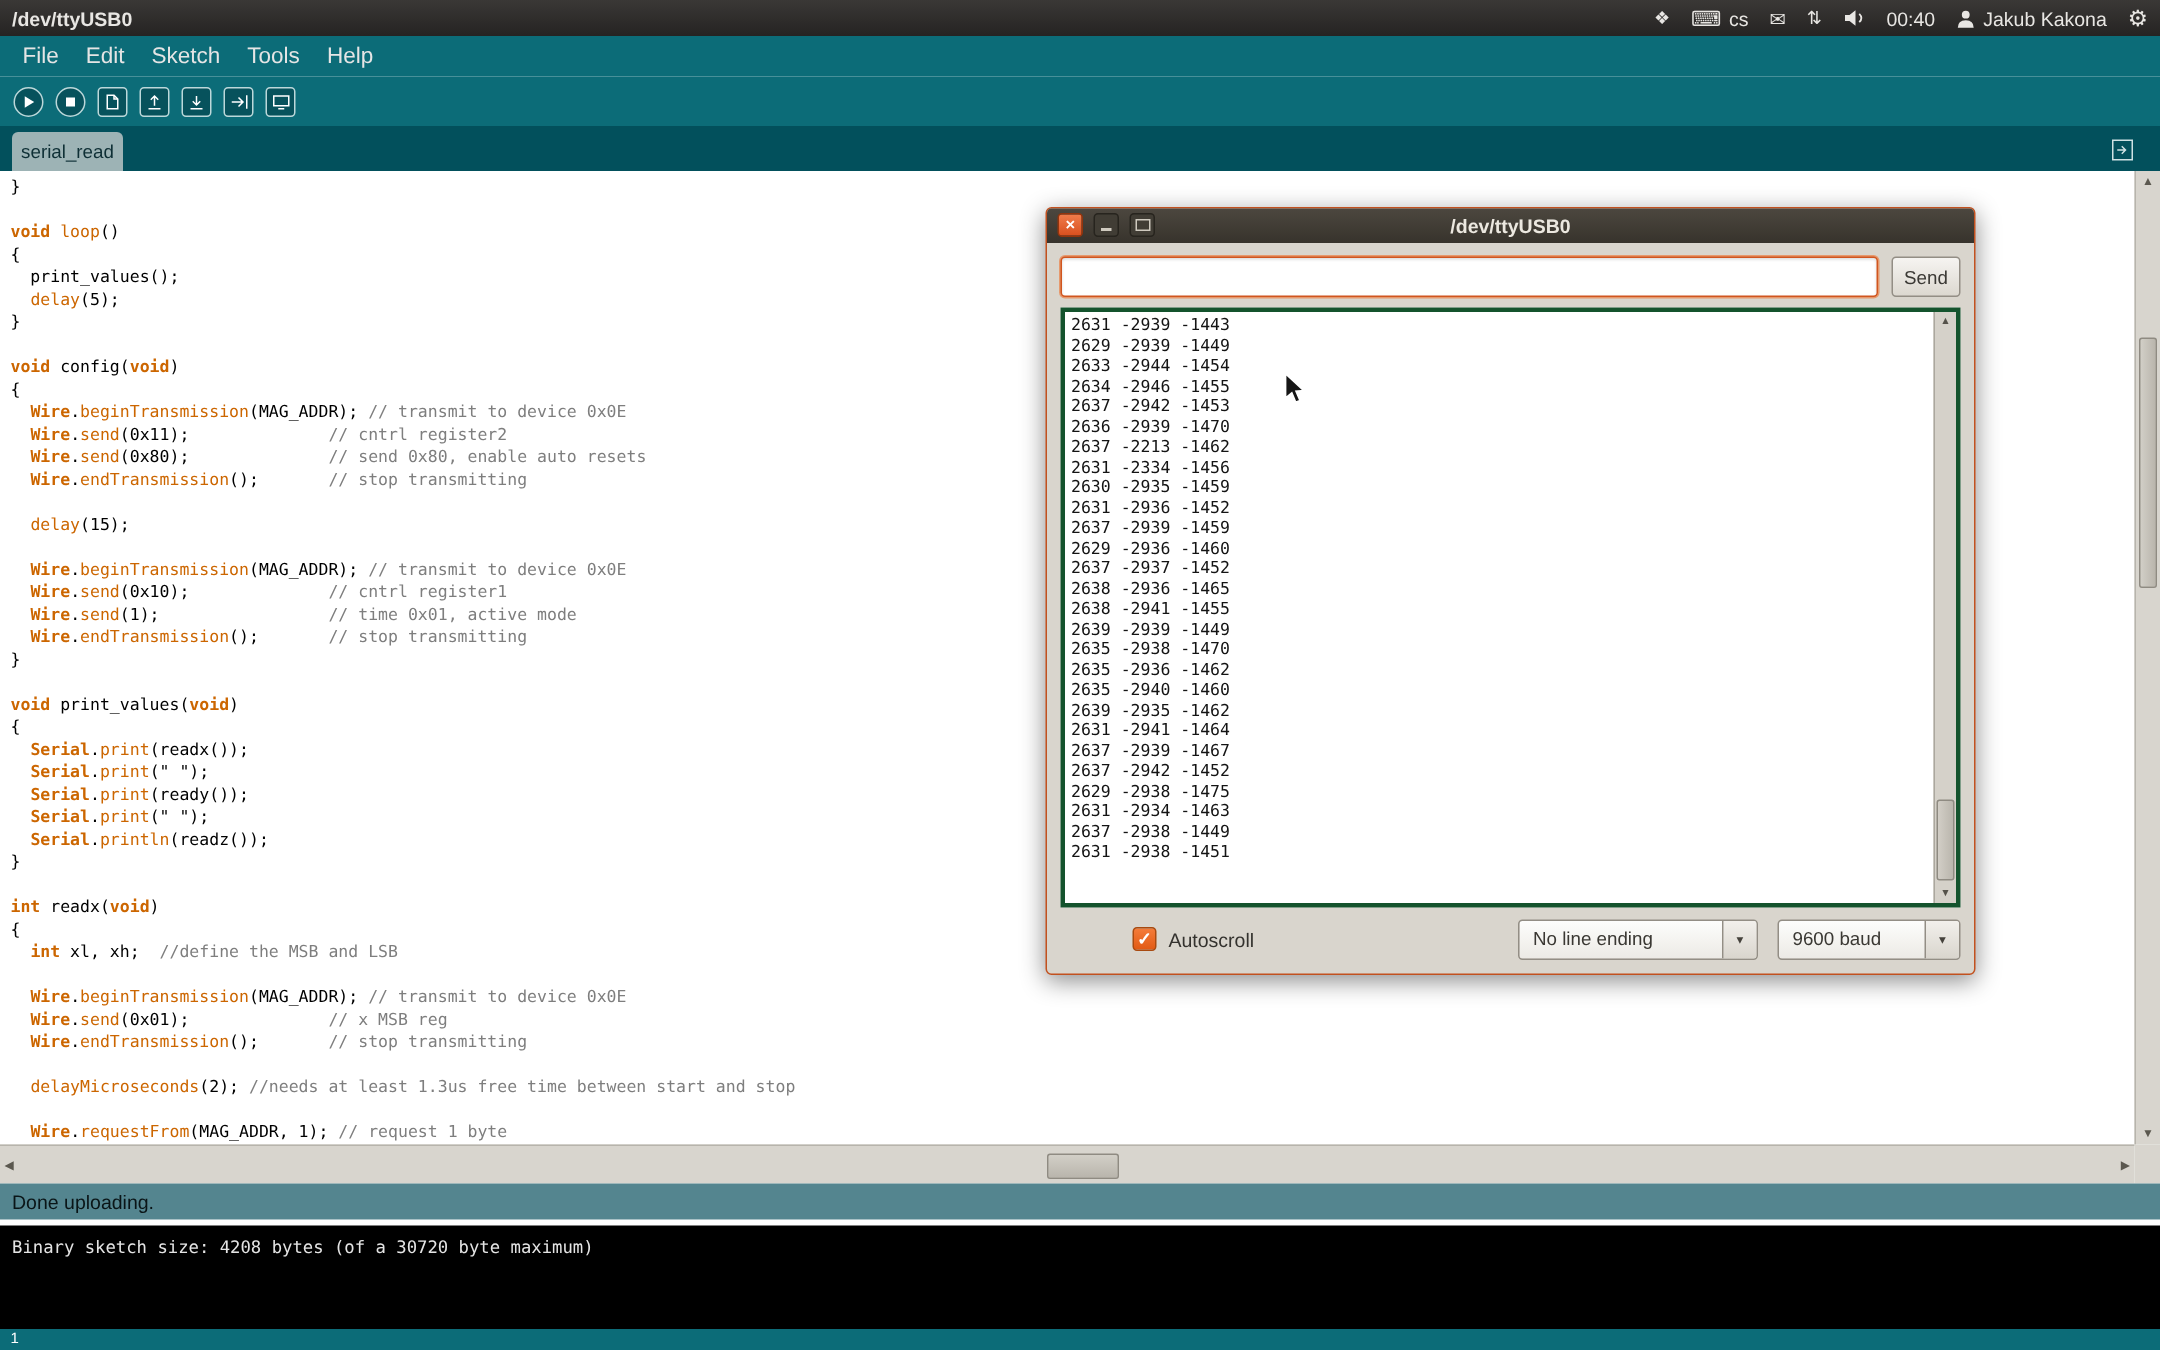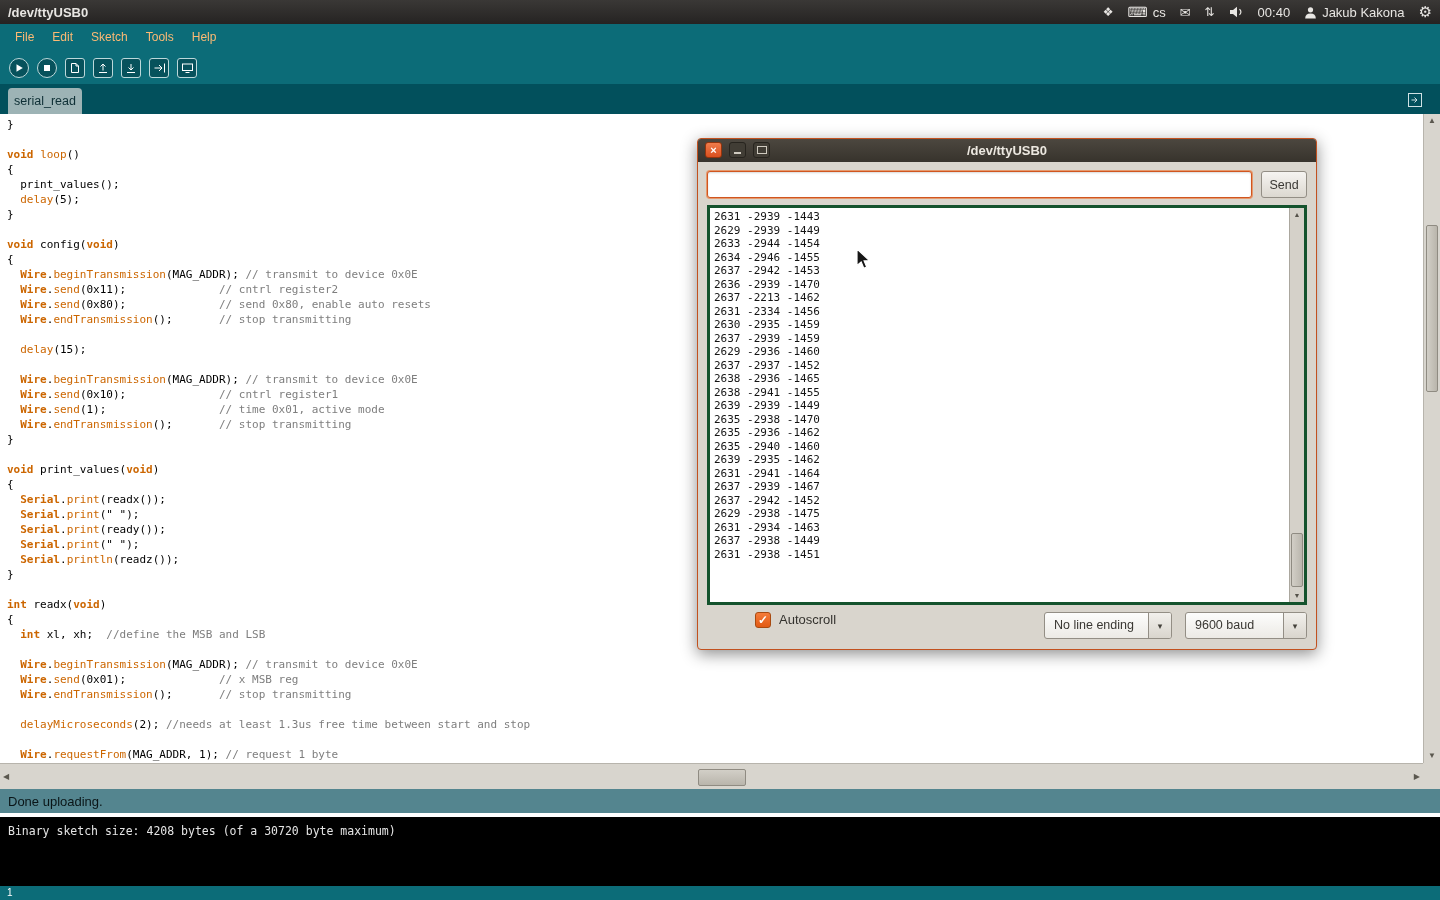--- a/index.html
+++ b/index.html
@@ -11,21 +11,21 @@
     background:linear-gradient(#3a3836,#252322);color:#e8e6e3;
     display:flex;align-items:center;padding:0 8px;box-sizing:border-box;z-index:5;}
   .panel-title{font-weight:bold;font-size:13px;}
   .indicators{margin-left:auto;display:flex;align-items:center;gap:14px;}
   .ind{display:flex;align-items:center;gap:5px;font-size:13px;color:#e8e6e3;}
   .ind-icon{display:flex;align-items:center;}
 
   
   .menubar{position:absolute;top:24px;left:0;right:0;height:27px;background:#0c6c78;
     display:flex;align-items:center;padding:0 6px;}
-  .menu-item{color:#fdba74;font-size:12px;padding:0 9px;line-height:27px;}
+  .menu-item{color:#e5e5e5;font-size:15px;padding:0 9px;line-height:27px;}
   .toolbar{position:absolute;top:51px;left:0;right:0;height:33px;background:#0c6c78;
     display:flex;align-items:center;gap:8px;padding:0 9px;}
   .tbtn{width:20px;height:20px;background:#07525c;border:1px solid #bcd8da;
     display:flex;align-items:center;justify-content:center;box-sizing:border-box;border-radius:3px;}
   .tbtn.round{border-radius:50%;}
   .tabbar{position:absolute;top:84px;left:0;right:0;height:30px;background:#02505c;}
   .tab{position:absolute;left:8px;bottom:0;height:26px;width:74px;background:#9db3b5;
     border-radius:4px 4px 0 0;display:flex;align-items:center;justify-content:center;
     font-size:12.5px;color:#0e2f35;}
   .tab-menu{position:absolute;right:16px;top:7px;width:18px;height:18px;
@@ -92,32 +92,32 @@
     border:3px solid #14532d;box-sizing:border-box;overflow:hidden;}
   .sm-lines{padding:2px 0 0 4px;font-family:"DejaVu Sans Mono",monospace;
     font-size:11px;line-height:13.5px;color:#141414;}
   .sline{white-space:pre;}
   .sm-scroll{position:absolute;top:0;right:0;bottom:0;width:15px;background:#d5d1c9;
     border-left:1px solid #aba79e;box-sizing:border-box;}
   .sm-sb-arrow{height:13px;line-height:13px;text-align:center;font-size:7px;color:#55524a;}
   .sm-scroll .down{position:absolute;bottom:0;left:0;right:0;}
   .sm-thumb{position:absolute;bottom:15px;left:1px;right:1px;height:52px;
     background:linear-gradient(90deg,#d2cec6,#bab6ad);border:1px solid #8f8b82;border-radius:2px;}
-  .sm-controls{margin-top:7px;height:28px;display:flex;flex:0 0 auto;padding-left:48px;}
+  .sm-controls{margin-top:7px;height:28px;display:flex;align-items:center;flex:0 0 auto;padding-left:48px;}
   .sm-check{width:16px;height:16px;background:linear-gradient(#f47c3a,#e25a14);
     border:1px solid #a84a10;border-radius:3px;color:#fff;font-size:12px;font-weight:bold;
     display:flex;align-items:center;justify-content:center;box-sizing:border-box;}
   .sm-check.checked::after{content:"✓";}
   .sm-check-label{margin-left:8px;font-size:13px;color:#34322e;}
   .combo{display:flex;height:27px;border:1px solid #938e85;border-radius:3px;
     background:linear-gradient(#fdfdfc,#eceae5);box-sizing:border-box;overflow:hidden;}
   .combo-text{flex:1;font-size:12.5px;color:#3a3833;line-height:25px;padding:0 9px;white-space:nowrap;}
   .combo-btn{width:22px;border-left:1px solid #938e85;background:linear-gradient(#f2f0ec,#d9d5cd);
     display:flex;align-items:center;justify-content:center;font-size:9px;color:#45423c;}
-  .combo-ending{margin-left:auto;width:128px;}
+  .combo-ending{margin-left:auto;width:160px;}
   .combo-baud{margin-left:13px;width:122px;}
 
   .cursor{position:absolute;left:856px;top:248px;z-index:30;}
 </style>
 </head>
 <body>
 
 <div class="top-panel">
   <span class="panel-title">/dev/ttyUSB0</span>
   <div class="indicators" id="indicators">
@@ -342,20 +342,21 @@
       <div class="sm-lines" id="serial-lines">
           <div class="sline">2631 -2939 -1443</div>
           <div class="sline">2629 -2939 -1449</div>
           <div class="sline">2633 -2944 -1454</div>
           <div class="sline">2634 -2946 -1455</div>
           <div class="sline">2637 -2942 -1453</div>
           <div class="sline">2636 -2939 -1470</div>
           <div class="sline">2637 -2213 -1462</div>
           <div class="sline">2631 -2334 -1456</div>
           <div class="sline">2630 -2935 -1459</div>
+          <div class="sline">2631 -2936 -1452</div>
           <div class="sline">2637 -2939 -1459</div>
           <div class="sline">2629 -2936 -1460</div>
           <div class="sline">2637 -2937 -1452</div>
           <div class="sline">2638 -2936 -1465</div>
           <div class="sline">2638 -2941 -1455</div>
           <div class="sline">2639 -2939 -1449</div>
           <div class="sline">2635 -2938 -1470</div>
           <div class="sline">2635 -2936 -1462</div>
           <div class="sline">2635 -2940 -1460</div>
           <div class="sline">2639 -2935 -1462</div>

